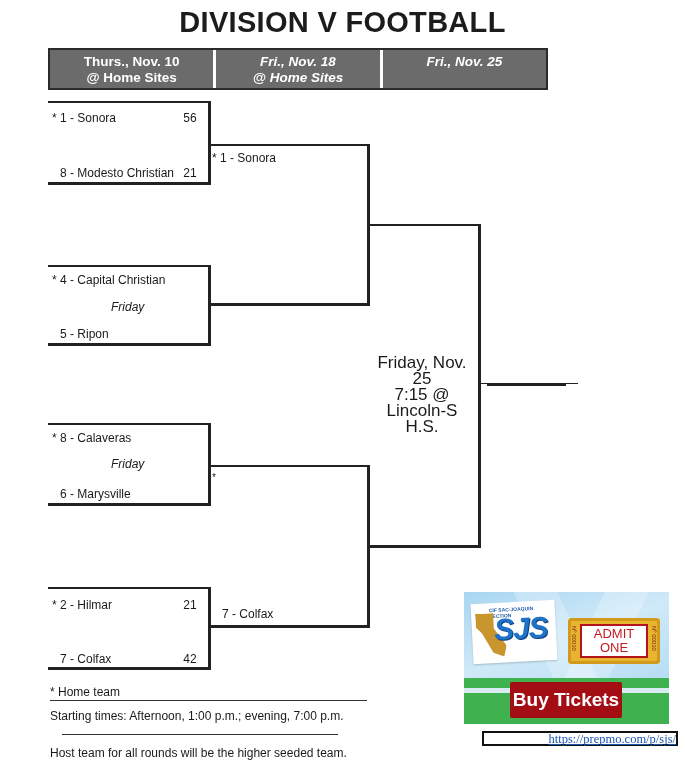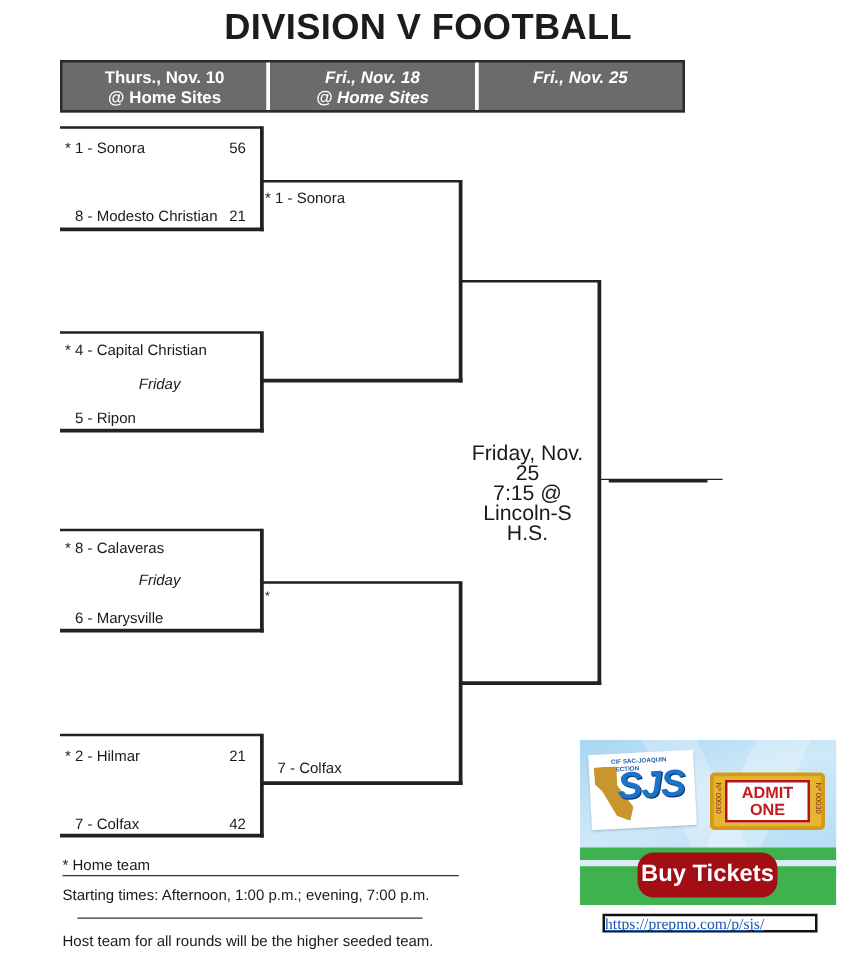--- a/index.html
+++ b/index.html
@@ -28,29 +28,29 @@
              transform:rotate(-3deg); box-shadow:0 1px 2px rgba(0,0,0,0.2); }
   .ad-logo-top { position:absolute; left:18px; top:4px; font-size:5px; font-weight:bold; color:#1e5fae; }
   .ad-logo-state { position:absolute; left:4px; top:10px; width:30px; height:44px; background:#c8962c;
                    clip-path:polygon(0 0,60% 0,60% 35%,100% 75%,90% 100%,55% 90%,20% 45%,0 30%); }
   .ad-logo-sjs { position:absolute; left:22px; top:10px; font-size:30px; font-weight:bold; font-style:italic;
                  color:#1e73c8; letter-spacing:-1px; text-shadow:1px 1px 0 #0c3f7a; }
   .ad-ticket { position:absolute; left:104px; top:26px; width:92px; height:46px; background:#e8b531;
                border-radius:4px; box-shadow:inset 0 0 0 3px #d19a1c; }
   .ad-ticket-inner { position:absolute; left:12px; top:6px; width:68px; height:34px; background:#fff;
                      border:2px solid #b3141c; box-sizing:border-box; text-align:center;
-                     color:#c41a20; font-weight:bold; font-size:13px; line-height:14px; padding-top:1px; }
+                     color:#c41a20; font-weight:normal; font-size:13px; line-height:14px; padding-top:1px; }
   .ad-ticket-num { position:absolute; top:8px; font-size:6px; color:#7a2b10; writing-mode:vertical-rl; }
   .ad-field { position:absolute; left:0; top:86px; width:205px; height:46px; background:#3fb24f; }
   .ad-field-stripe { position:absolute; left:0; top:96px; width:205px; height:5px; background:#d9ecf3; }
   .ad-btn { position:absolute; left:46px; top:90px; width:112px; height:36px; background:#a30d14;
-            border-radius:13px; color:#fff; font-weight:bold; font-size:19px; text-align:center;
+            border-radius:2px; color:#fff; font-weight:bold; font-size:19px; text-align:center;
             line-height:36px; cursor:pointer; }
-  .ad-link { position:absolute; left:482px; top:731px; width:172px; height:15px; border:2px solid #111;
-             box-sizing:border-box; text-align:left; font-family:"Liberation Serif", serif;
+  .ad-link { position:absolute; left:482px; top:731px; width:196px; height:15px; border:2px solid #111;
+             box-sizing:border-box; text-align:right; font-family:"Liberation Serif", serif;
              font-size:12.5px; line-height:12px; color:#1a55b0; text-decoration:underline; cursor:pointer; }
 </style>
 </head>
 <body>
 
 <div class="abs title">DIVISION V FOOTBALL</div>
 
 <div class="abs header-bar">
   <div class="header-cell">
     <div>Thurs., Nov. 10</div>

